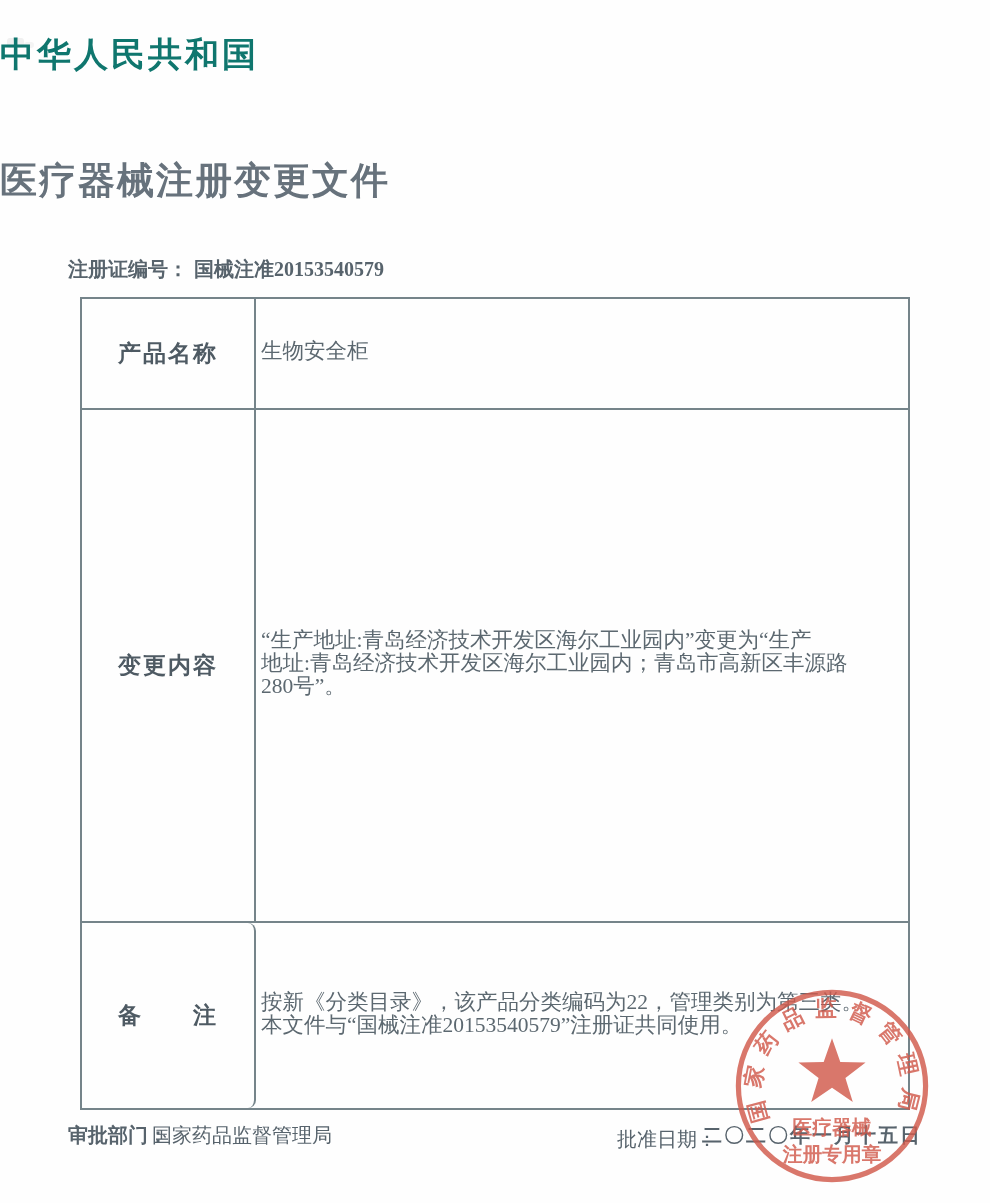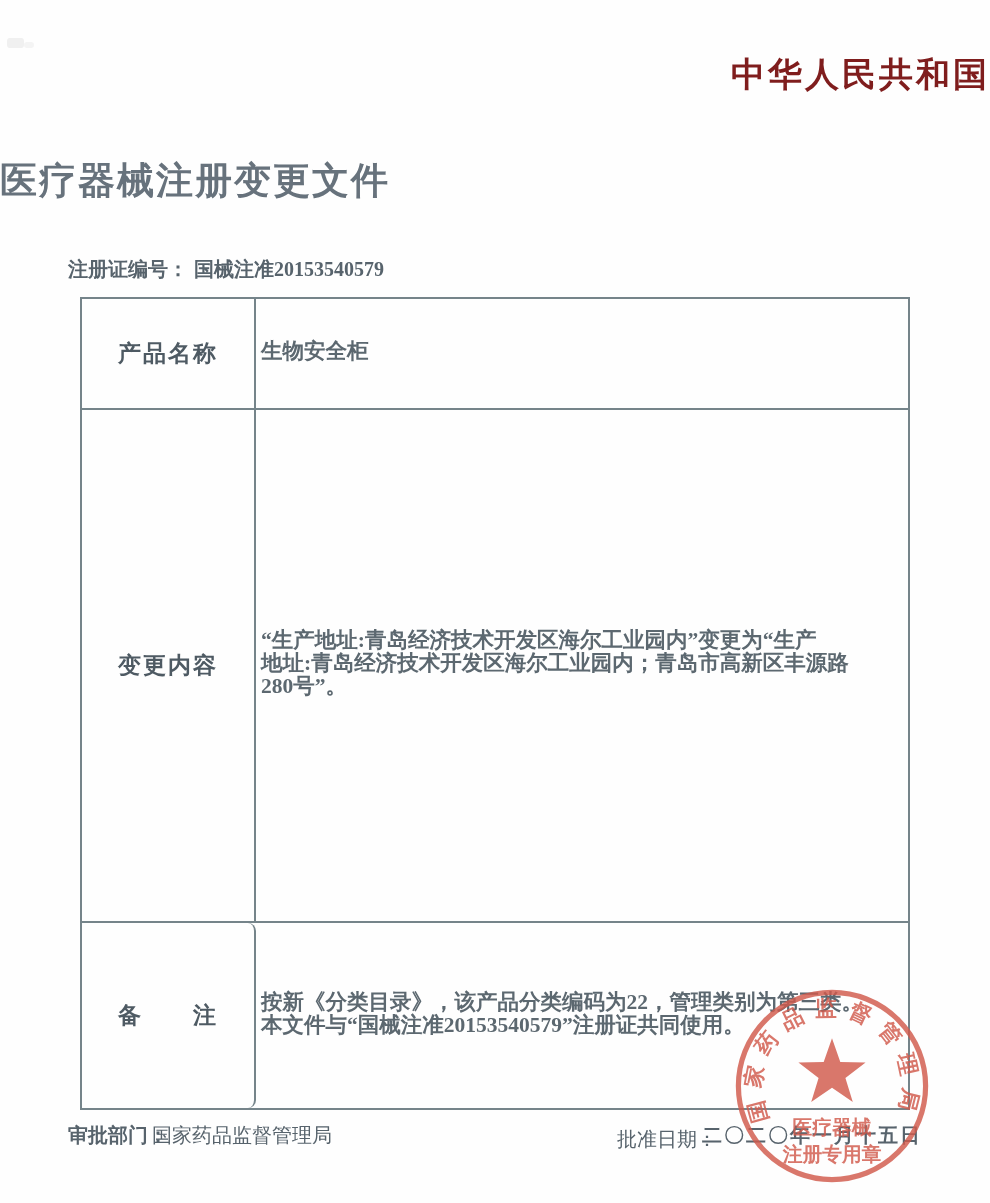--- a/index.html
+++ b/index.html
@@ -6,23 +6,23 @@
   html,body { background:#ffffff; }
   .page {
     position:relative;
     width:990px; height:1203px;
     background:#fefefe;
     font-family:"Liberation Serif","DejaVu Serif",serif;
     color:#5c6870;
     overflow:hidden;
   }
   .title1 {
-    position:absolute; top:52px; left:0; width:100%;
-    text-align:right; font-size:34px; letter-spacing:3px;
-    color:#7f1d1d; font-weight:600;
+    position:absolute; top:32px; left:0; width:100%;
+    text-align:left; font-size:34px; letter-spacing:3px;
+    color:#0f766e; font-weight:600;
   }
   .title2 {
     position:absolute; top:156px; left:0; width:100%;
     text-align:left; font-size:37px; letter-spacing:2px;
     color:#67727c; font-weight:600;
   }
   .regline {
     position:absolute; top:256px; left:68px;
     font-size:20px; color:#57636c; font-weight:600;
   }
@@ -42,21 +42,21 @@
   .cell.last-col { border-right:none; }
   .cell.last-row { border-bottom:none;border-radius:8px; }
   .label-cell {
     display:flex; align-items:center; justify-content:center;
     font-size:23px; font-weight:700; color:#4e5a63;
     letter-spacing:2px;
   }
   .content-cell {
     display:flex; flex-direction:column; justify-content:center;
     padding:0 4px 4px 5px;
-    font-size:21.5px; line-height:23px; color:#5c6870;font-weight:bold;
+    font-size:21.5px; line-height:23px; color:#5c6870;
   }
   .content-cell .line { white-space:nowrap; }
 
   .footer {
     position:absolute; top:1122px; left:0; width:100%;
     font-size:20px; color:#57636c;
   }
   .footer .dept-label { position:absolute; left:68px; top:0; font-weight:600; }
   .footer .dept-value { position:absolute; left:152px; top:0; }
   .footer .date-label { position:absolute; left:617px; top:4px; font-weight:400; }

